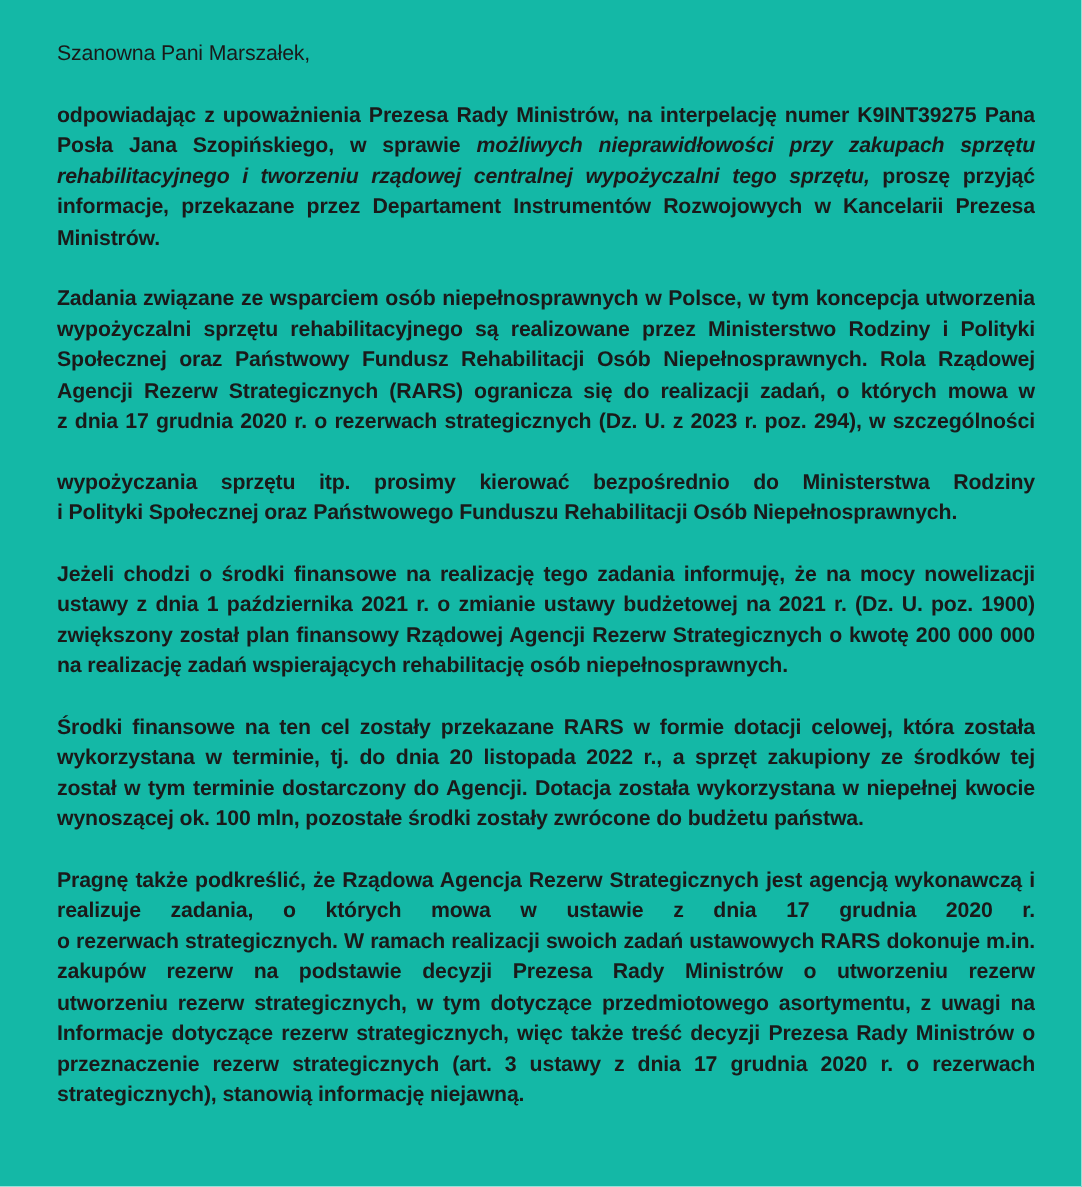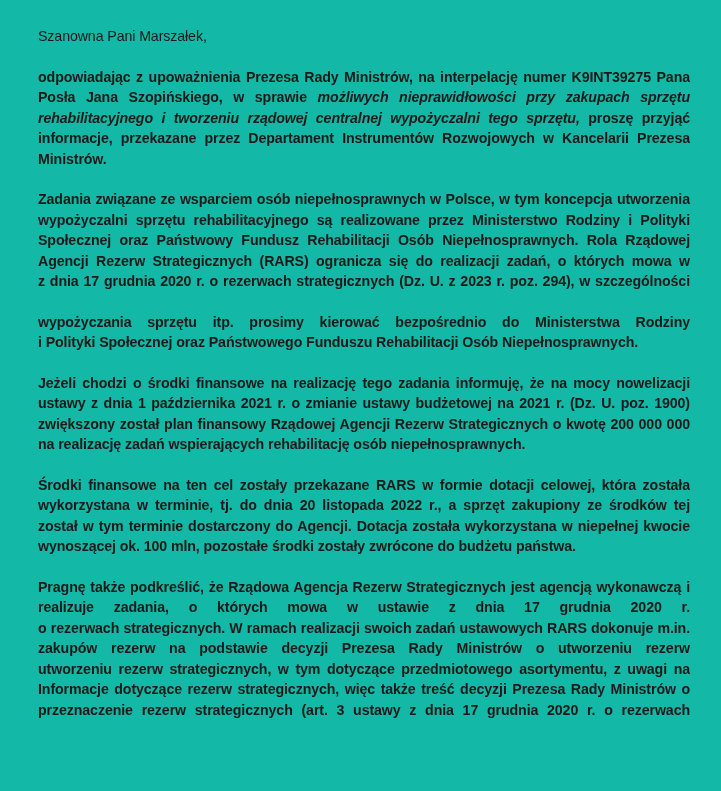--- a/index.html
+++ b/index.html
@@ -91,16 +91,17 @@
           <div class="lline"><span>wynoszącej ok. 100 mln, pozostałe środki zostały zwrócone do budżetu państwa.</span></div>
         </div>
         <div class="paragraph">
           <div class="jline"><span>Pragnę także podkreślić, że Rządowa Agencja Rezerw Strategicznych jest agencją wykonawczą i</span></div>
           <div class="jline"><span>realizuje zadania, o których mowa w ustawie z dnia 17 grudnia 2020 r.</span></div>
           <div class="jline"><span>o rezerwach strategicznych. W ramach realizacji swoich zadań ustawowych RARS dokonuje m.in.</span></div>
           <div class="jline"><span>zakupów rezerw na podstawie decyzji Prezesa Rady Ministrów o utworzeniu rezerw strategicznych.</span></div>
           <div class="jline"><span>utworzeniu rezerw strategicznych, w tym dotyczące przedmiotowego asortymentu, z uwagi na</span></div>
           <div class="jline"><span>Informacje dotyczące rezerw strategicznych, więc także treść decyzji Prezesa Rady Ministrów o</span></div>
           <div class="jline"><span>przeznaczenie rezerw strategicznych (art. 3 ustawy z dnia 17 grudnia 2020 r. o rezerwach</span></div>
+          <div class="lline"><span>strategicznych), stanowią informację niejawną.</span></div>
         </div>
       </div>
   </div>
 </div>
 
 </body></html>

